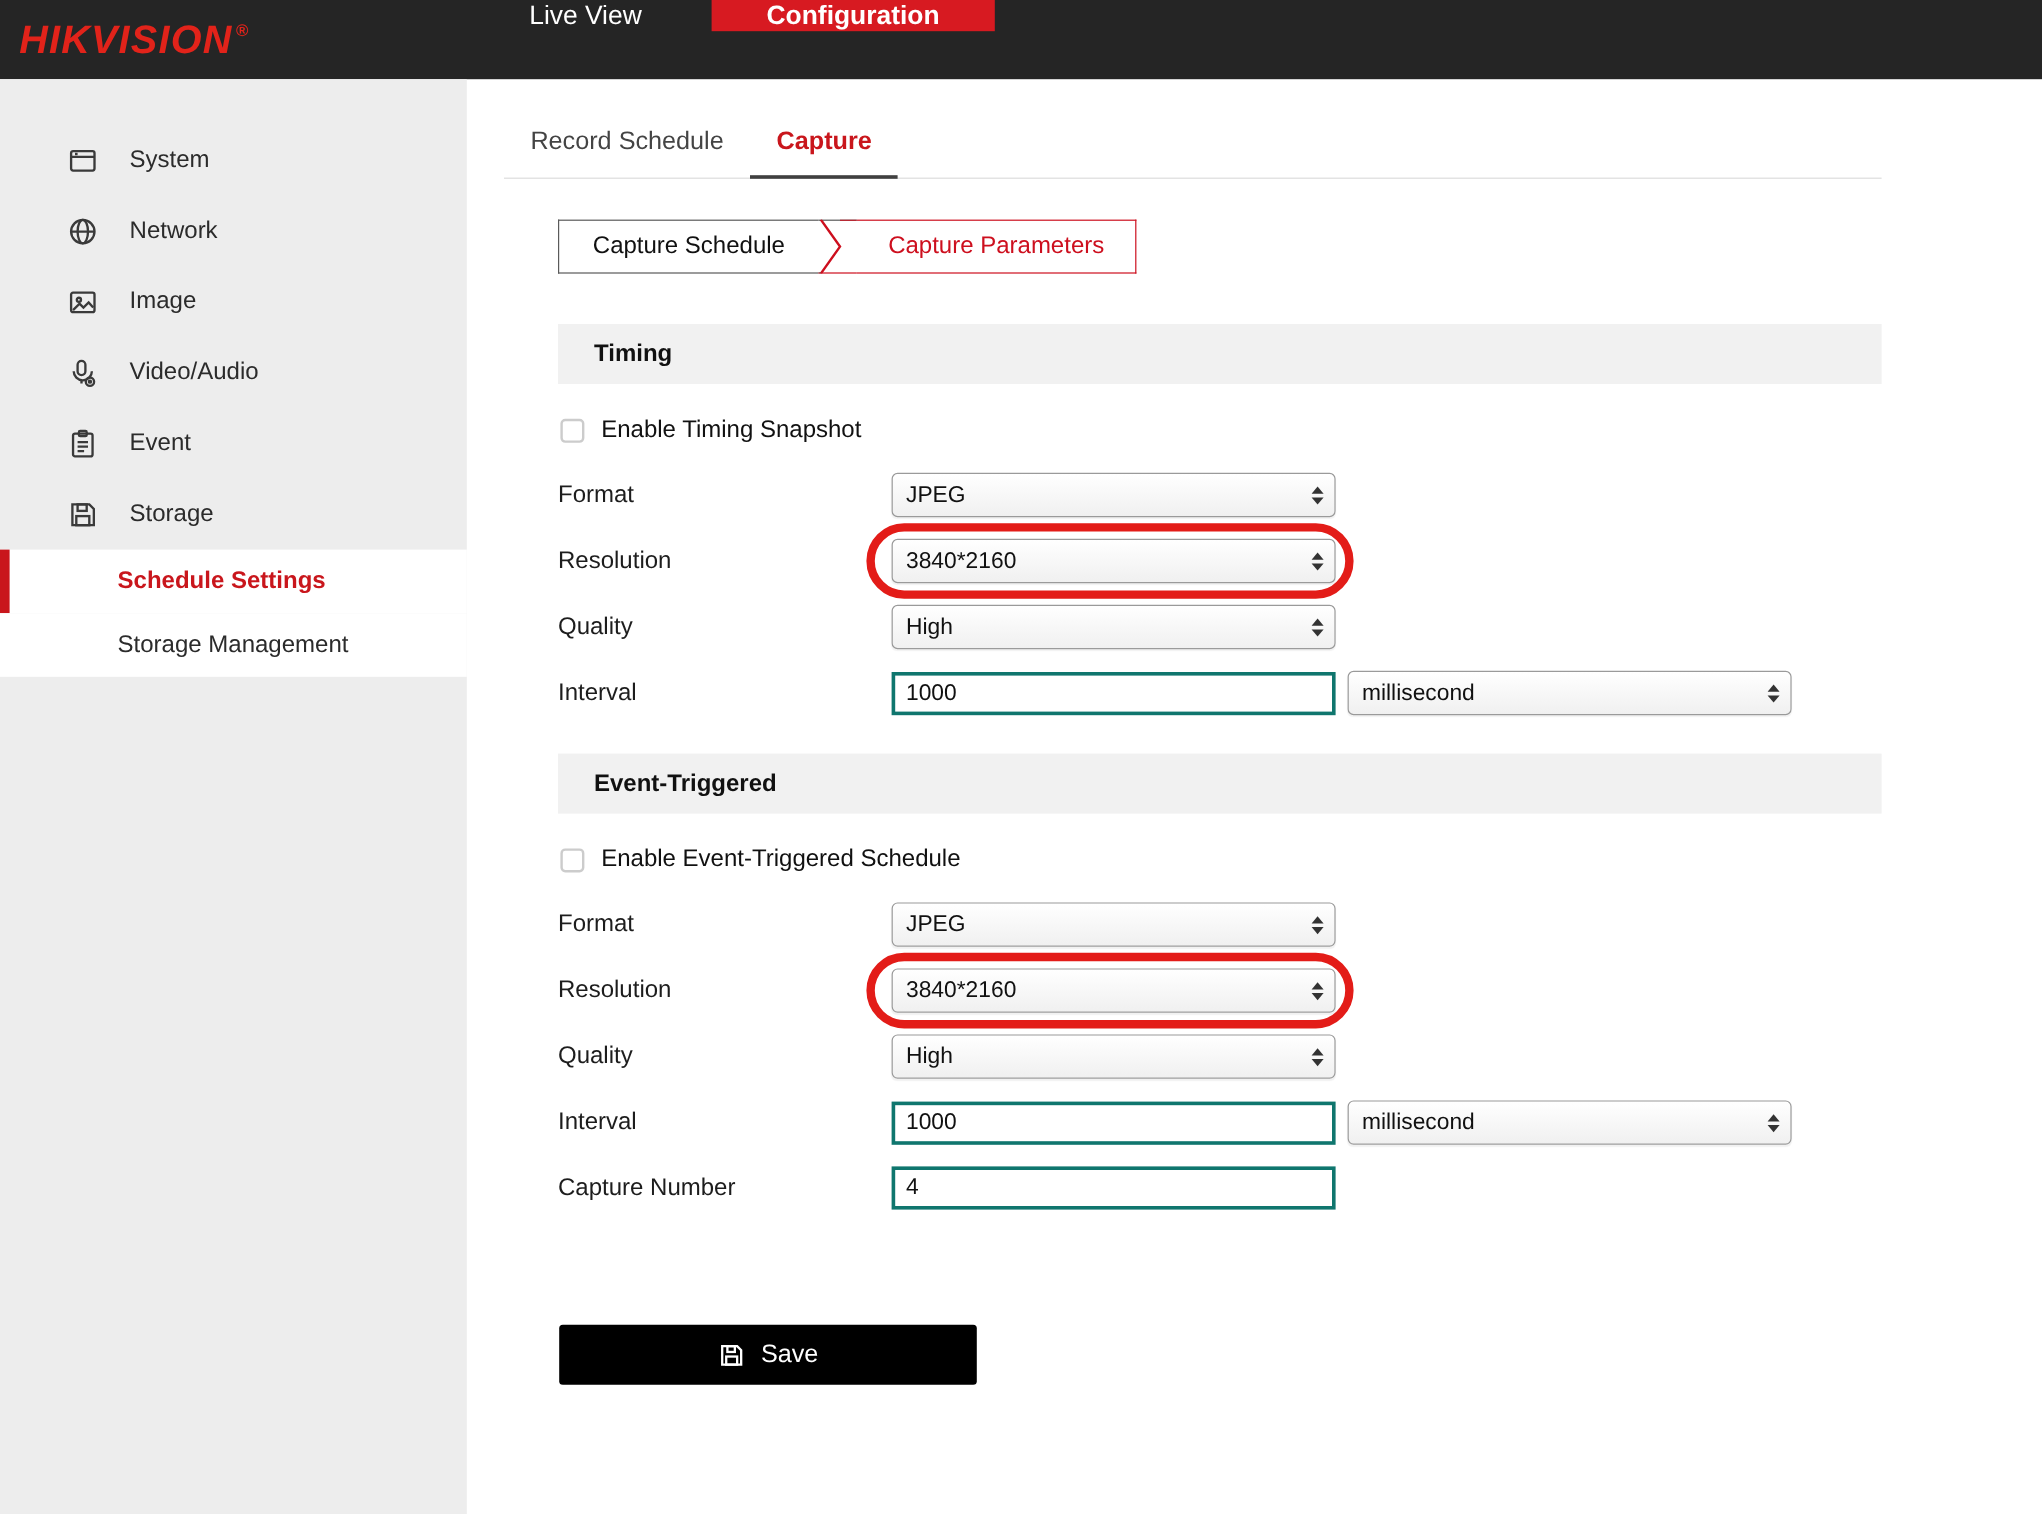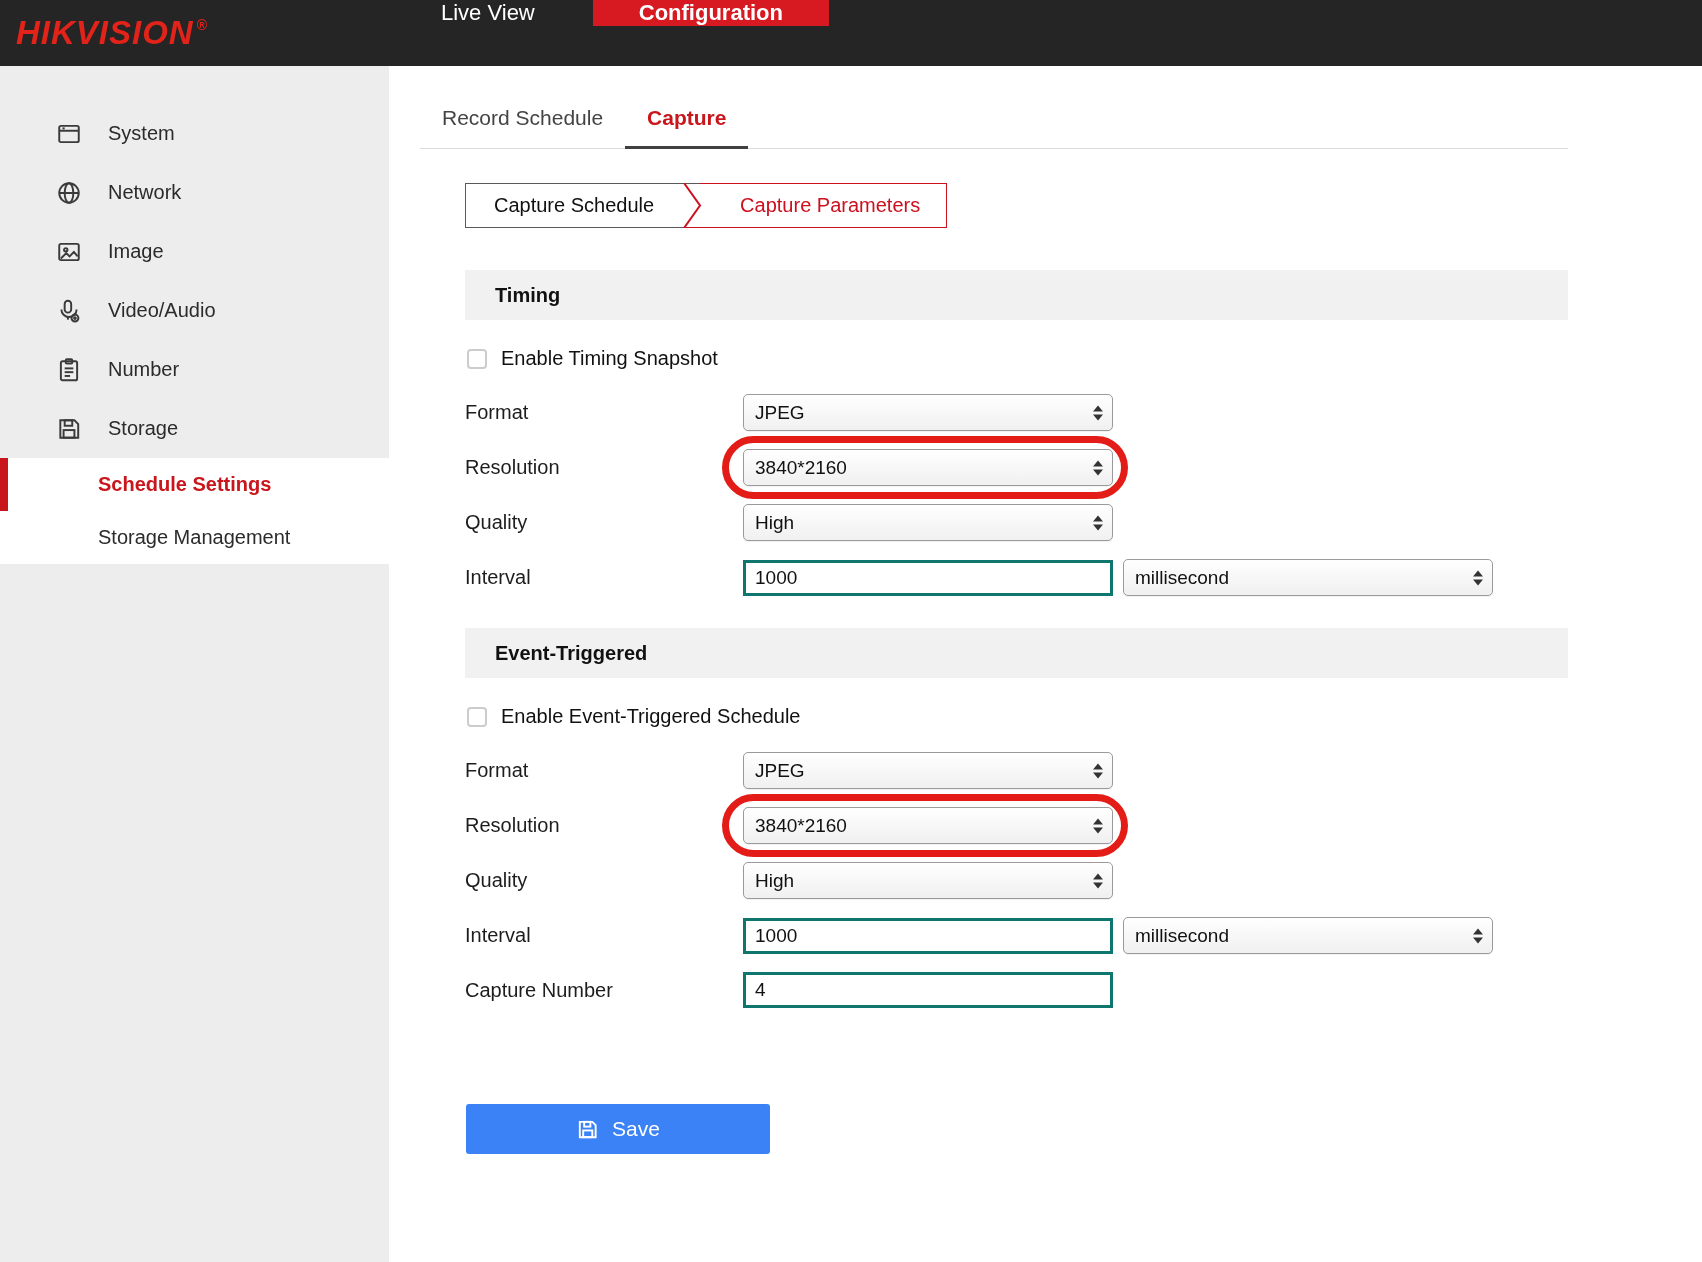--- a/index.html
+++ b/index.html
@@ -57,21 +57,21 @@
   .arrows { position:absolute; right:9px; top:50%; transform:translateY(-50%); display:flex; flex-direction:column; gap:3px; }
   .tri-up { width:0; height:0; border-left:5px solid transparent; border-right:5px solid transparent; border-bottom:6px solid #333; }
   .tri-down { width:0; height:0; border-left:5px solid transparent; border-right:5px solid transparent; border-top:6px solid #333; }
   .text-input { width:370px; height:36px; border:3px solid #0f766e; font-size:19px; padding:0 9px; color:#111; font-family:"Liberation Sans", sans-serif; }
   .unit-gap { margin-left:10px; }
 
   .ring { position:absolute; left:257px; top:-13px; width:406px; height:63px;
           border:7px solid #e31c18; border-radius:32px; pointer-events:none; }
 
   
-  .save-btn { margin-top:96px; margin-left:1px; width:304px; height:50px; background:#3b82f6; color:#fff;
+  .save-btn { margin-top:96px; margin-left:1px; width:348px; height:50px; background:#000000; color:#fff;
               border:none; border-radius:3px; font-size:21px; display:flex; align-items:center;
               justify-content:center; gap:13px; cursor:pointer; font-family:"Liberation Sans", sans-serif; }
 </style>
 </head>
 <body>
 
 <header class="topbar">
   <div class="logo">
     <span class="brand">HIKVISION</span>
     <span class="reg">®</span>
@@ -130,21 +130,21 @@
     <div class="side-item">
       <span class="icn">
         <svg width="26" height="26" viewBox="0 0 24 24" fill="none" stroke="#3a3a3a" stroke-width="1.8">
           <rect x="4.5" y="4" width="15" height="17.5" rx="1.5"></rect>
             <rect x="9" y="2" width="6" height="4" rx="1"></rect>
           <line x1="8" y1="10.5" x2="16" y2="10.5"></line>
             <line x1="8" y1="14" x2="16" y2="14"></line>
             <line x1="8" y1="17.5" x2="13" y2="17.5"></line>
         </svg>
       </span>
-      <span>Number</span>
+      <span>Event</span>
     </div>
     <div class="side-item">
       <span class="icn">
         <svg width="26" height="26" viewBox="0 0 24 24" fill="none" stroke="#3a3a3a" stroke-width="1.8">
           <path d="M4 4 h13 l3.5 3.5 V20 H4 z"></path>
             <rect x="8" y="4" width="7" height="5"></rect>
             <rect x="7" y="13" width="10" height="7"></rect>
         </svg>
       </span>
       <span>Storage</span>

